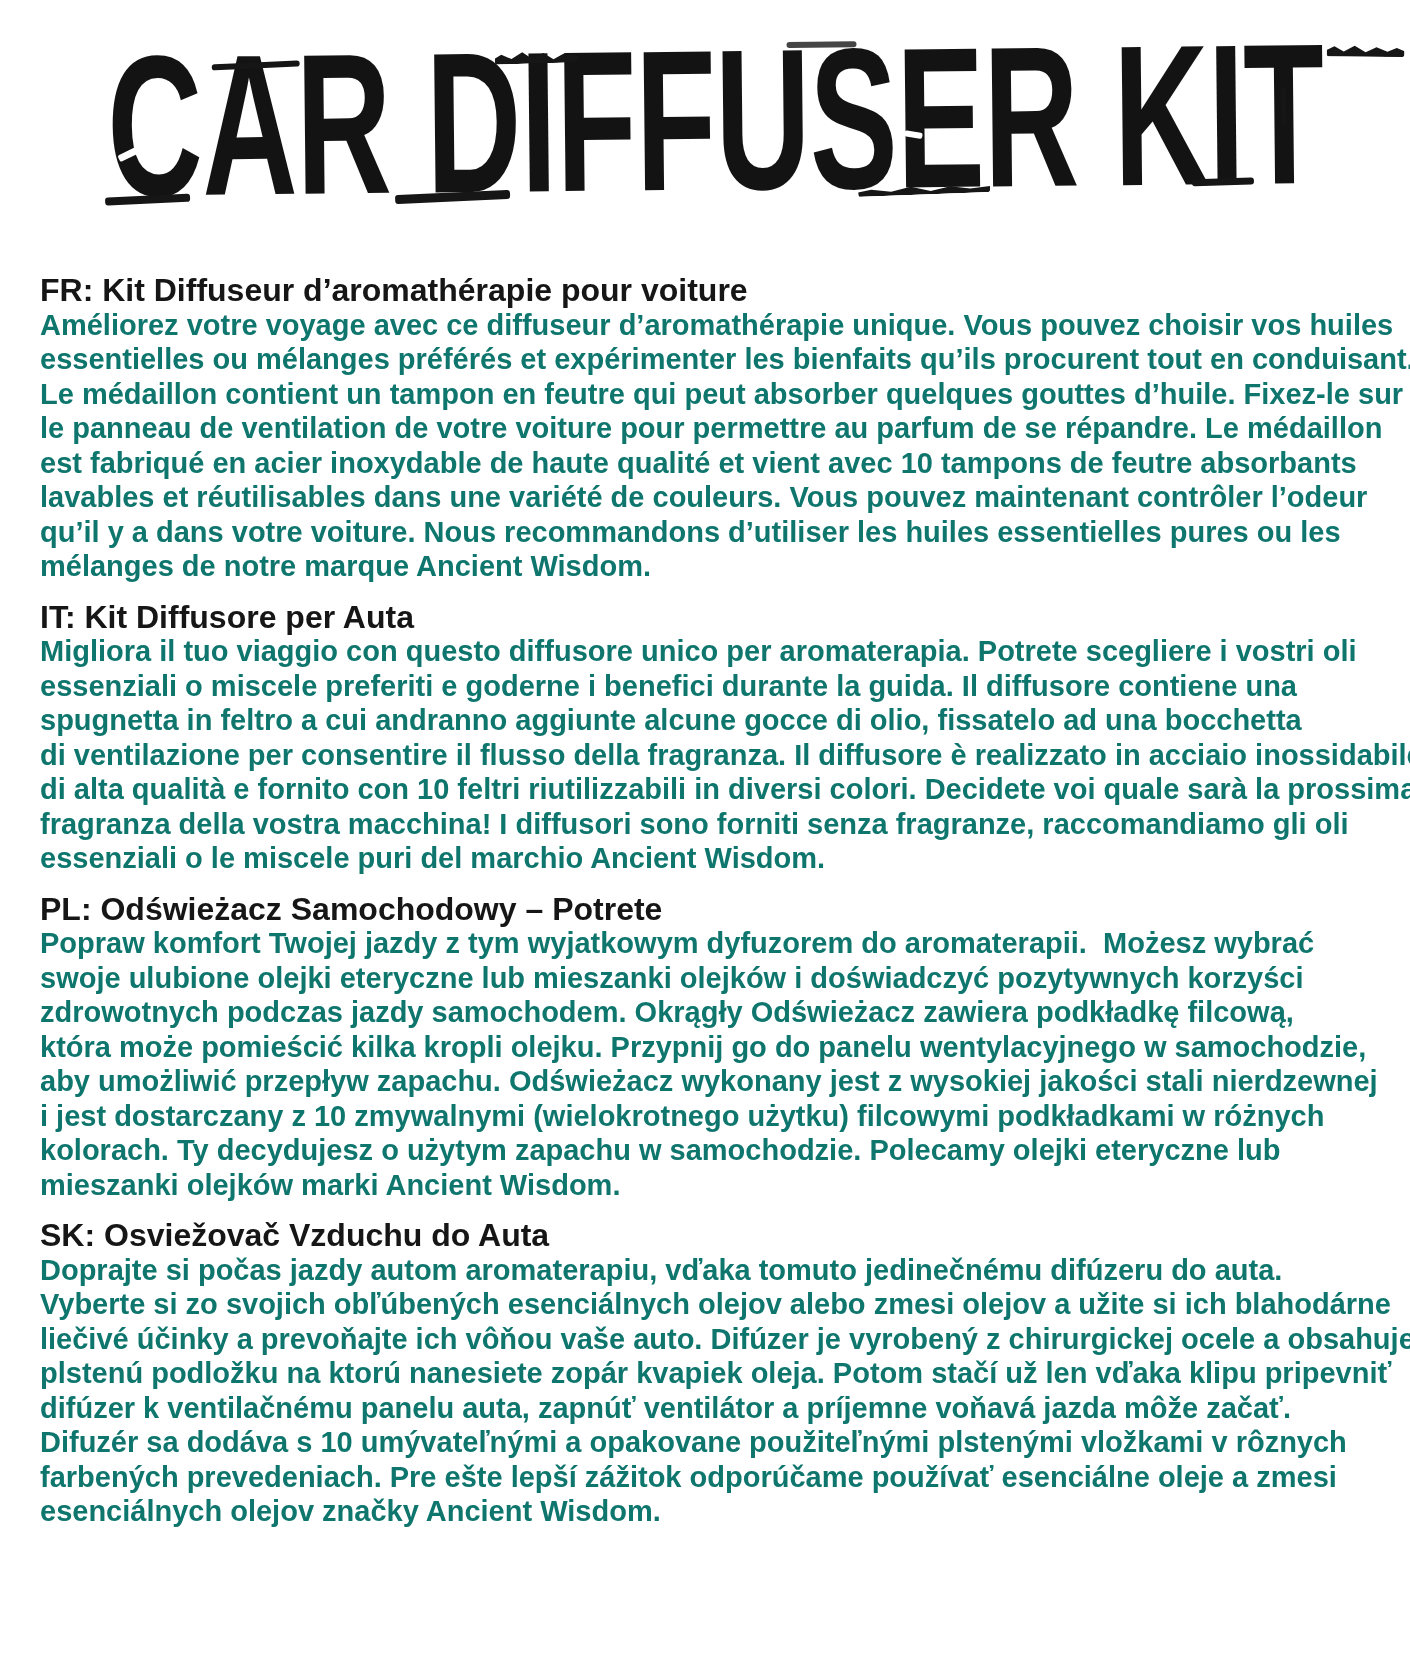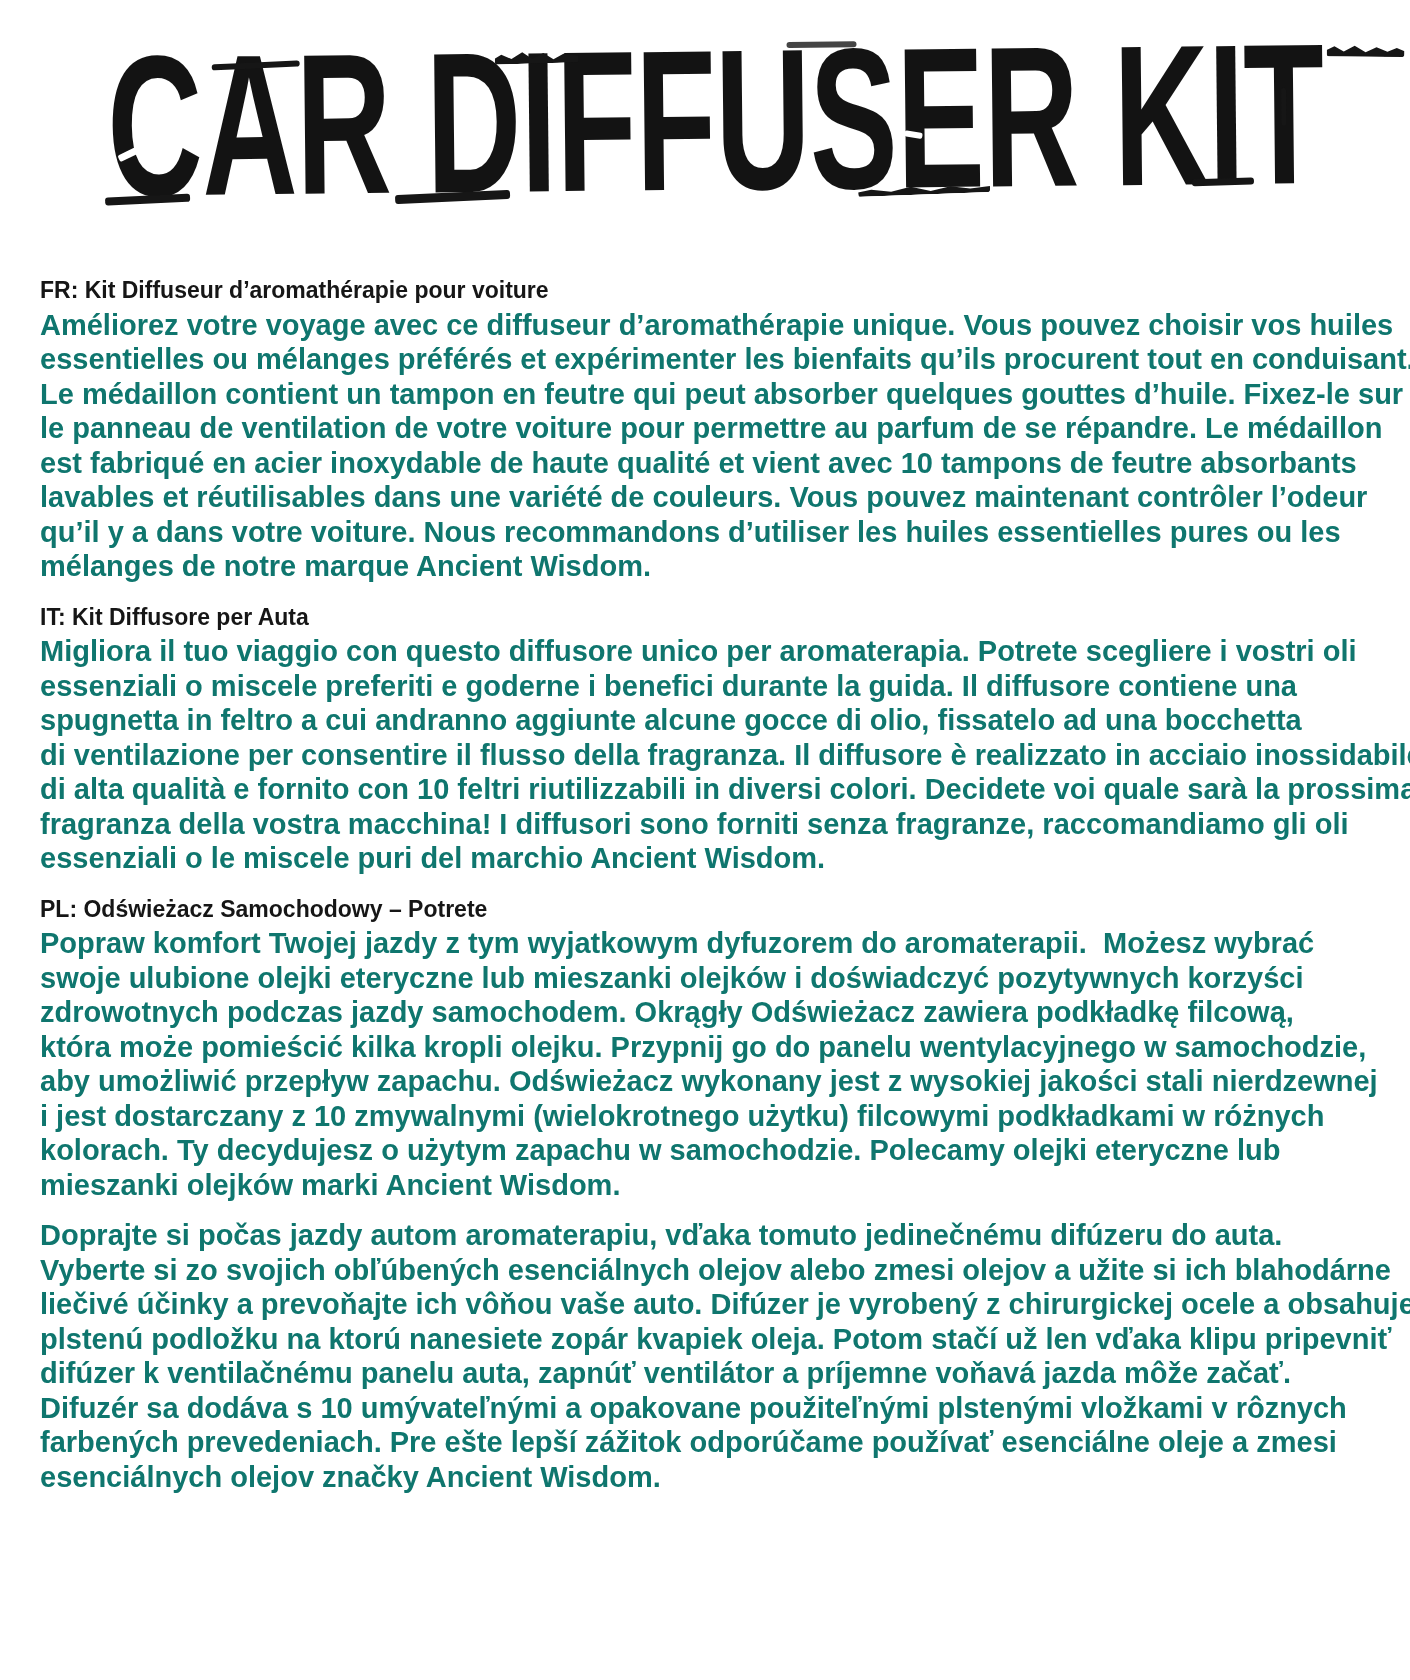--- a/index.html
+++ b/index.html
@@ -52,21 +52,21 @@
   .m-w2 { left: 205px;  top: 120px; width: 14px;  height: 10px; }
   .m-w3 { left: 905px;  top: 140px; width: 18px;  height: 6px;  transform: rotate(10deg); }
   .m-w4 { left: 1095px; top: 160px; width: 16px;  height: 6px;  transform: rotate(-12deg); }
 
   
   main { padding: 43px 40px 0 40px; }
   section { margin: 0; }
   section + section { margin-top: 16px; }
   h2.sec-heading {
     margin: 0;
-    font-size: 23px; line-height: 34.5px; font-weight: 700;
+    font-size: 32px; line-height: 34.5px; font-weight: 700;
     color: #161616;
     white-space: pre;
   }
   .sec-body {
     margin: 0;
     font-size: 29px; line-height: 34.5px;
     color: #0f766e;
     white-space: pre;
     font-weight: bold;
   }
@@ -125,20 +125,21 @@
 swoje ulubione olejki eteryczne lub mieszanki olejków i doświadczyć pozytywnych korzyści
 zdrowotnych podczas jazdy samochodem. Okrągły Odświeżacz zawiera podkładkę filcową,
 która może pomieścić kilka kropli olejku. Przypnij go do panelu wentylacyjnego w samochodzie,
 aby umożliwić przepływ zapachu. Odświeżacz wykonany jest z wysokiej jakości stali nierdzewnej
 i jest dostarczany z 10 zmywalnymi (wielokrotnego użytku) filcowymi podkładkami w różnych
 kolorach. Ty decydujesz o użytym zapachu w samochodzie. Polecamy olejki eteryczne lub
 mieszanki olejków marki Ancient Wisdom.</div>
     </section>
 
     <section>
+      <h2 class="sec-heading">SK: Osviežovač Vzduchu do Auta</h2>
       <div class="sec-body">Doprajte si počas jazdy autom aromaterapiu, vďaka tomuto jedinečnému difúzeru do auta.
 Vyberte si zo svojich obľúbených esenciálnych olejov alebo zmesi olejov a užite si ich blahodárne
 liečivé účinky a prevoňajte ich vôňou vaše auto. Difúzer je vyrobený z chirurgickej ocele a obsahuje
 plstenú podložku na ktorú nanesiete zopár kvapiek oleja. Potom stačí už len vďaka klipu pripevniť
 difúzer k ventilačnému panelu auta, zapnúť ventilátor a príjemne voňavá jazda môže začať.
 Difuzér sa dodáva s 10 umývateľnými a opakovane použiteľnými plstenými vložkami v rôznych
 farbených prevedeniach. Pre ešte lepší zážitok odporúčame používať esenciálne oleje a zmesi
 esenciálnych olejov značky Ancient Wisdom.</div>
     </section>
   </main>

